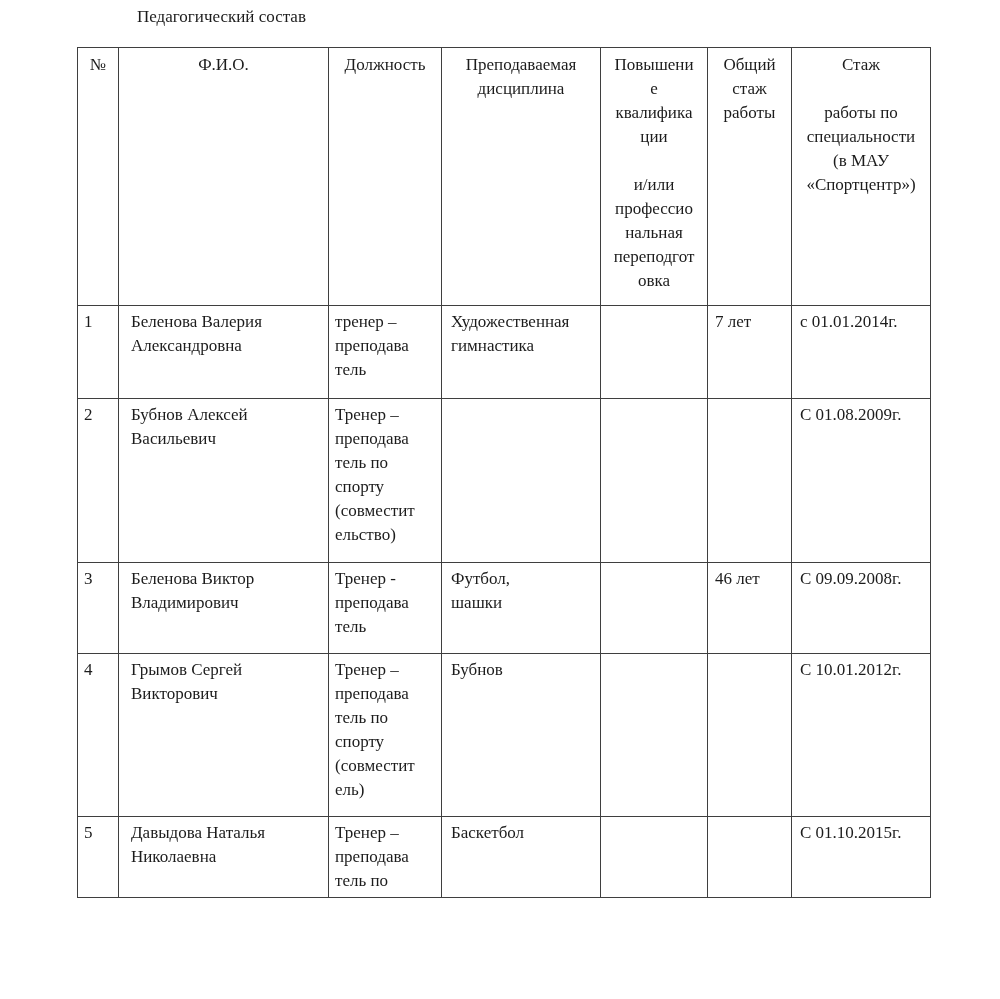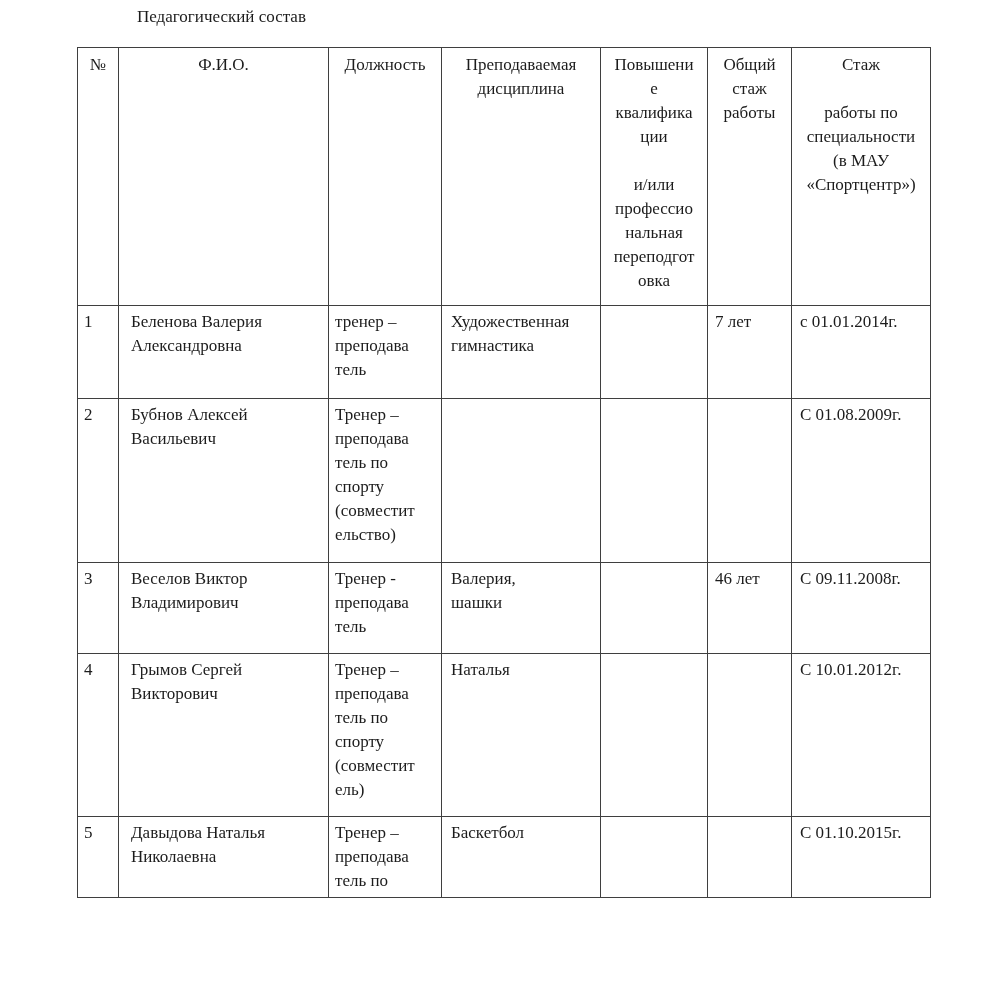--- a/index.html
+++ b/index.html
@@ -125,42 +125,42 @@
 спорту
 (совместит
 ельство)</td>
         <td class="cell-discipline"></td>
         <td class="cell-qualification"></td>
         <td class="cell-total"></td>
         <td class="cell-spec">С 01.08.2009г.</td>
       </tr>
       <tr style="height:91px">
         <td class="cell-num">3</td>
-        <td class="cell-fio">Веселов Виктор
+        <td class="cell-fio">Беленова Виктор
 Владимирович</td>
         <td class="cell-position">Тренер -
 преподава
 тель</td>
-        <td class="cell-discipline">Валерия,
+        <td class="cell-discipline">Футбол,
 шашки</td>
         <td class="cell-qualification"></td>
         <td class="cell-total">46 лет</td>
-        <td class="cell-spec">С 09.11.2008г.</td>
+        <td class="cell-spec">С 09.09.2008г.</td>
       </tr>
       <tr style="height:163px">
         <td class="cell-num">4</td>
         <td class="cell-fio">Грымов Сергей
 Викторович</td>
         <td class="cell-position">Тренер –
 преподава
 тель по
 спорту
 (совместит
 ель)</td>
-        <td class="cell-discipline">Наталья</td>
+        <td class="cell-discipline">Бубнов</td>
         <td class="cell-qualification"></td>
         <td class="cell-total"></td>
         <td class="cell-spec">С 10.01.2012г.</td>
       </tr>
       <tr style="height:76px">
         <td class="cell-num">5</td>
         <td class="cell-fio">Давыдова Наталья
 Николаевна</td>
         <td class="cell-position">Тренер –
 преподава

